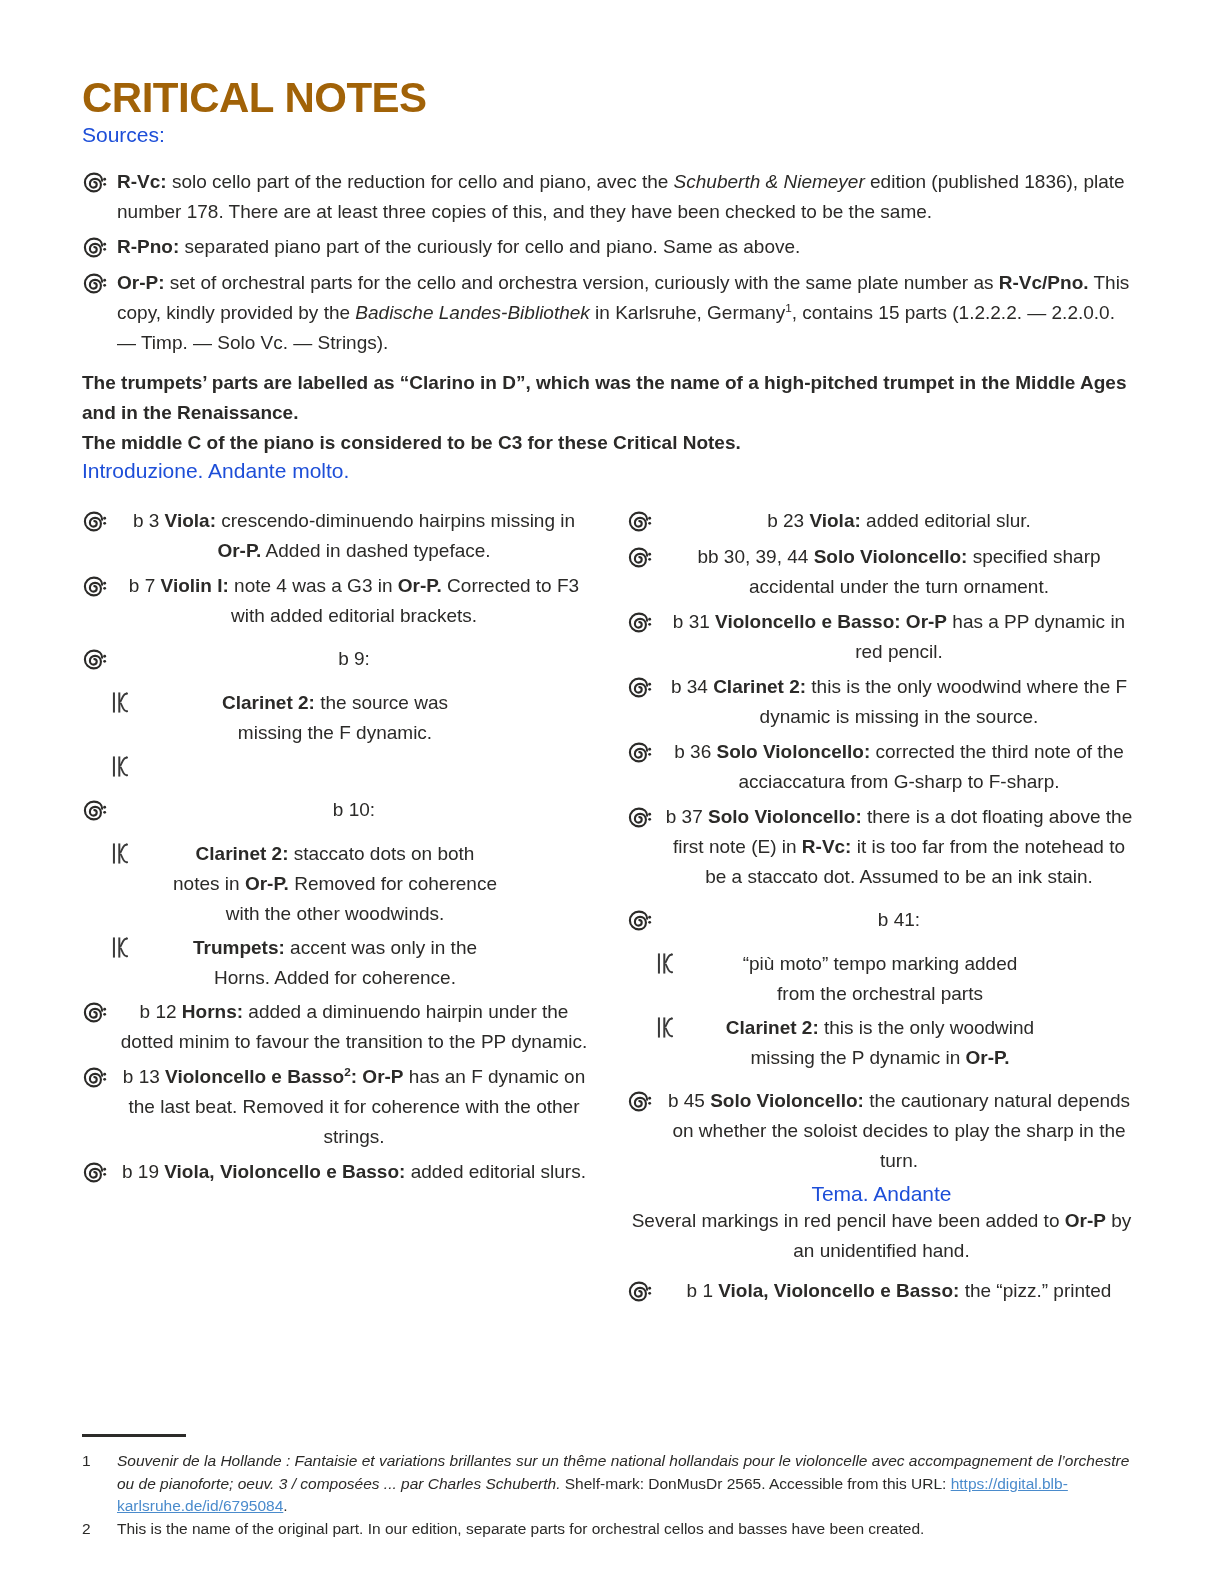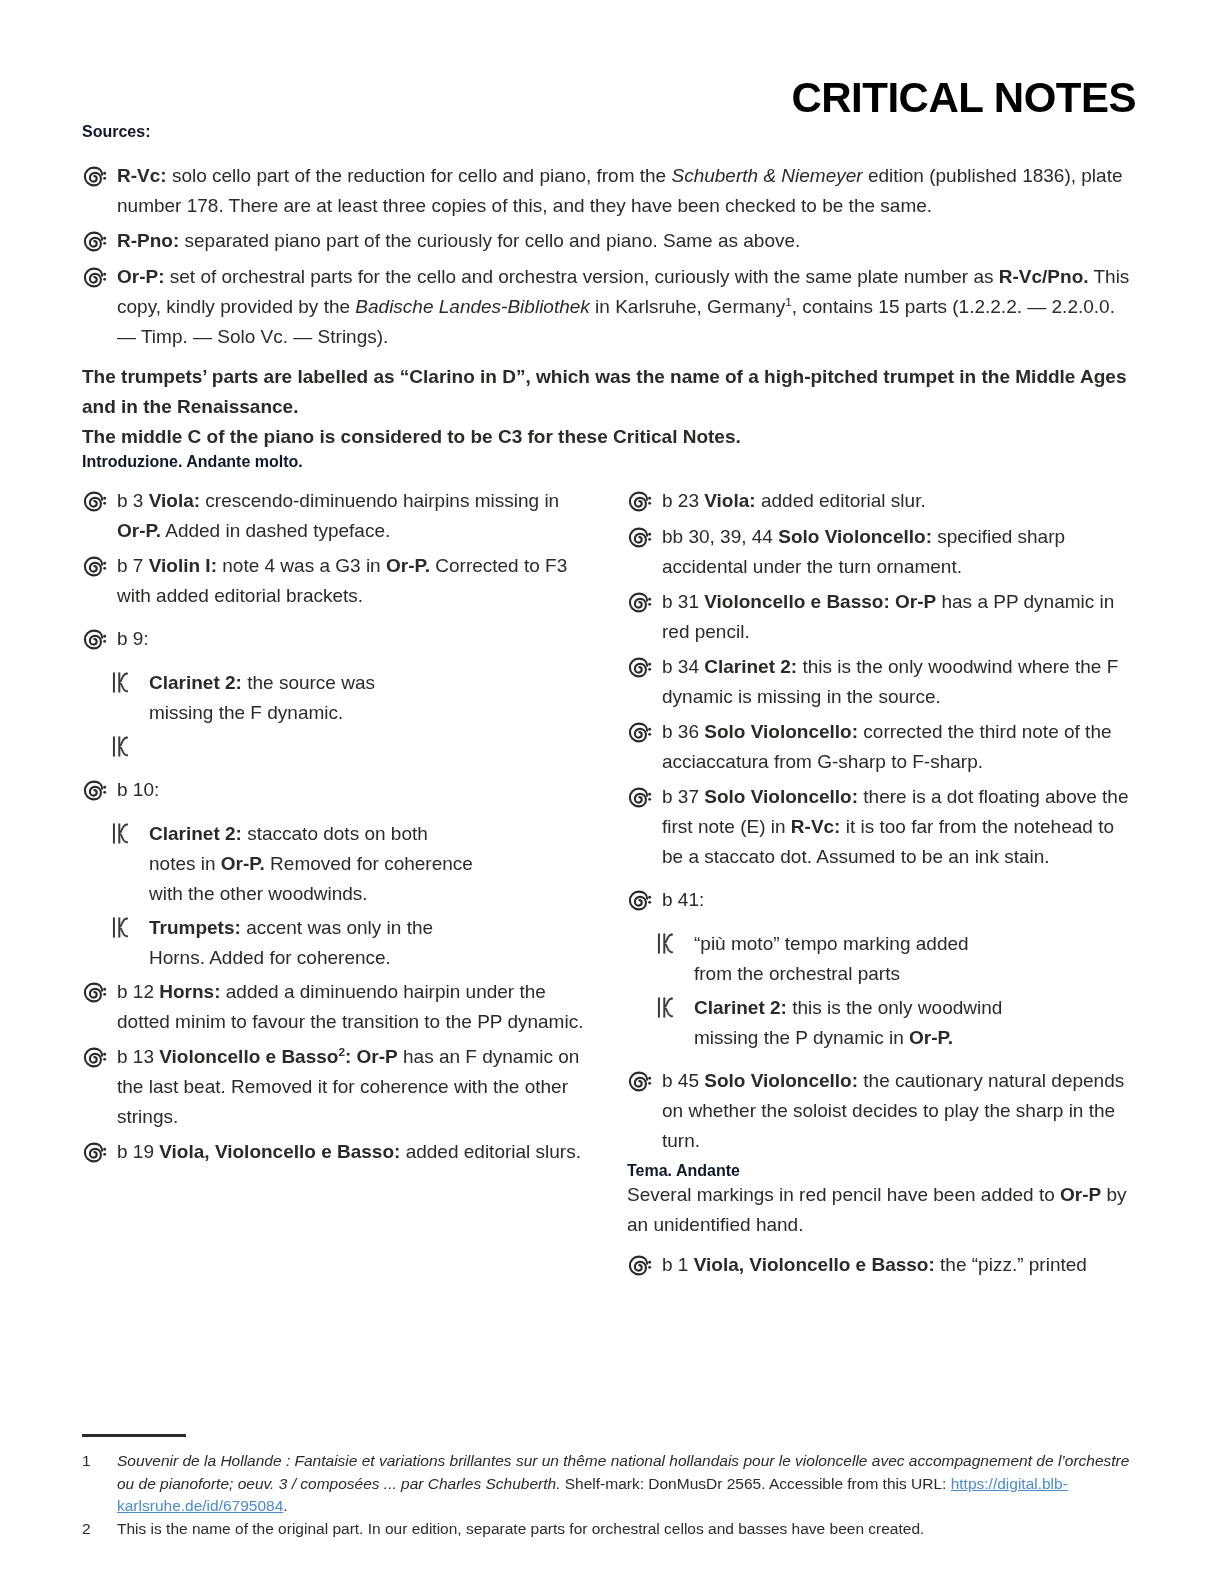--- a/index.html
+++ b/index.html
@@ -1,37 +1,37 @@
 <!DOCTYPE html>
 <html><head>
 <meta charset="utf-8">
 <style>
   html,body{margin:0;padding:0;background:#ffffff;}
   .page{position:relative;width:1214px;height:1595px;background:#ffffff;
         color:#2b2a28;font-family:"Liberation Sans",sans-serif;overflow:hidden;}
   .content{padding:0 78px 0 82px;}
 
-  h1.title{margin:0;padding-top:74px;text-align:right;font-size:42px;line-height:1.15;
-           font-weight:700;color:#000000;letter-spacing:-0.5px;}
-
-  h2.sec{margin:0;font-size:16px;line-height:1.2;font-weight:700;color:#0f172a;}
+  h1.title{margin:0;padding-top:74px;text-align:left;font-size:42px;line-height:1.15;
+           font-weight:700;color:#a16207;letter-spacing:-0.5px;}
+
+  h2.sec{margin:0;font-size:21px;line-height:1.2;font-weight:400;color:#1d4ed8;}
   .sources-heading{margin-top:42px;}
   .intro-heading{margin-top:32px;}
   .tema-heading{margin-top:28px;font-size:25px;margin-bottom:14px;}
 
   .src-list{margin-top:20px;}
   .body-txt{margin:0;font-size:19px;line-height:30px;}
 
   .note{display:flex;align-items:flex-start;margin-bottom:5px;}
   .note .bullet{flex:0 0 25px;margin-right:10px;margin-top:4px;color:#2b2a28;}
   .note .txt{flex:1;}
 
   .paras{margin-top:10px;font-weight:bold;}
 
-  .columns{display:flex;gap:36px;margin-top:14px;}
+  .columns{display:flex;gap:36px;margin-top:22px;text-align:center;}
   .col{width:512px;}
 
   .sub{display:flex;align-items:flex-start;margin-left:29px;margin-bottom:4px;}
   .sub .bullet2{flex:0 0 19px;margin-right:19px;margin-top:3px;color:#3a3a3a;}
   .sub .txt{flex:1;max-width:372px;}
   .gap-top{margin-top:13px;}
 
   .tema-para{margin-bottom:10px;}
 
   .footnotes{position:absolute;left:82px;right:79px;top:1434px;
@@ -72,21 +72,21 @@
   <div class="content">
     <h1 class="title">CRITICAL NOTES</h1>
 
     <h2 class="sec sources-heading">Sources:</h2>
 
     <div class="src-list">
       <div class="note">
         <span class="bullet"><svg width="25" height="23" viewBox="0 0 26 24">
               <use href="#fclef"></use>
             </svg></span>
-        <p class="body-txt txt"><span class="b">R-Vc:</span><span> solo cello part of the reduction for cello and piano, from the </span><span class="i">Schuberth &amp; Niemeyer</span><span> edition (published 1836), plate number 178. There are at least three copies of this, and they have been checked to be the same.</span></p>
+        <p class="body-txt txt"><span class="b">R-Vc:</span><span> solo cello part of the reduction for cello and piano, avec the </span><span class="i">Schuberth &amp; Niemeyer</span><span> edition (published 1836), plate number 178. There are at least three copies of this, and they have been checked to be the same.</span></p>
       </div>
       <div class="note">
         <span class="bullet"><svg width="25" height="23" viewBox="0 0 26 24">
               <use href="#fclef"></use>
             </svg></span>
         <p class="body-txt txt"><span class="b">R-Pno:</span><span> separated piano part of the curiously for cello and piano. Same as above.</span></p>
       </div>
       <div class="note">
         <span class="bullet"><svg width="25" height="23" viewBox="0 0 26 24">
               <use href="#fclef"></use>

